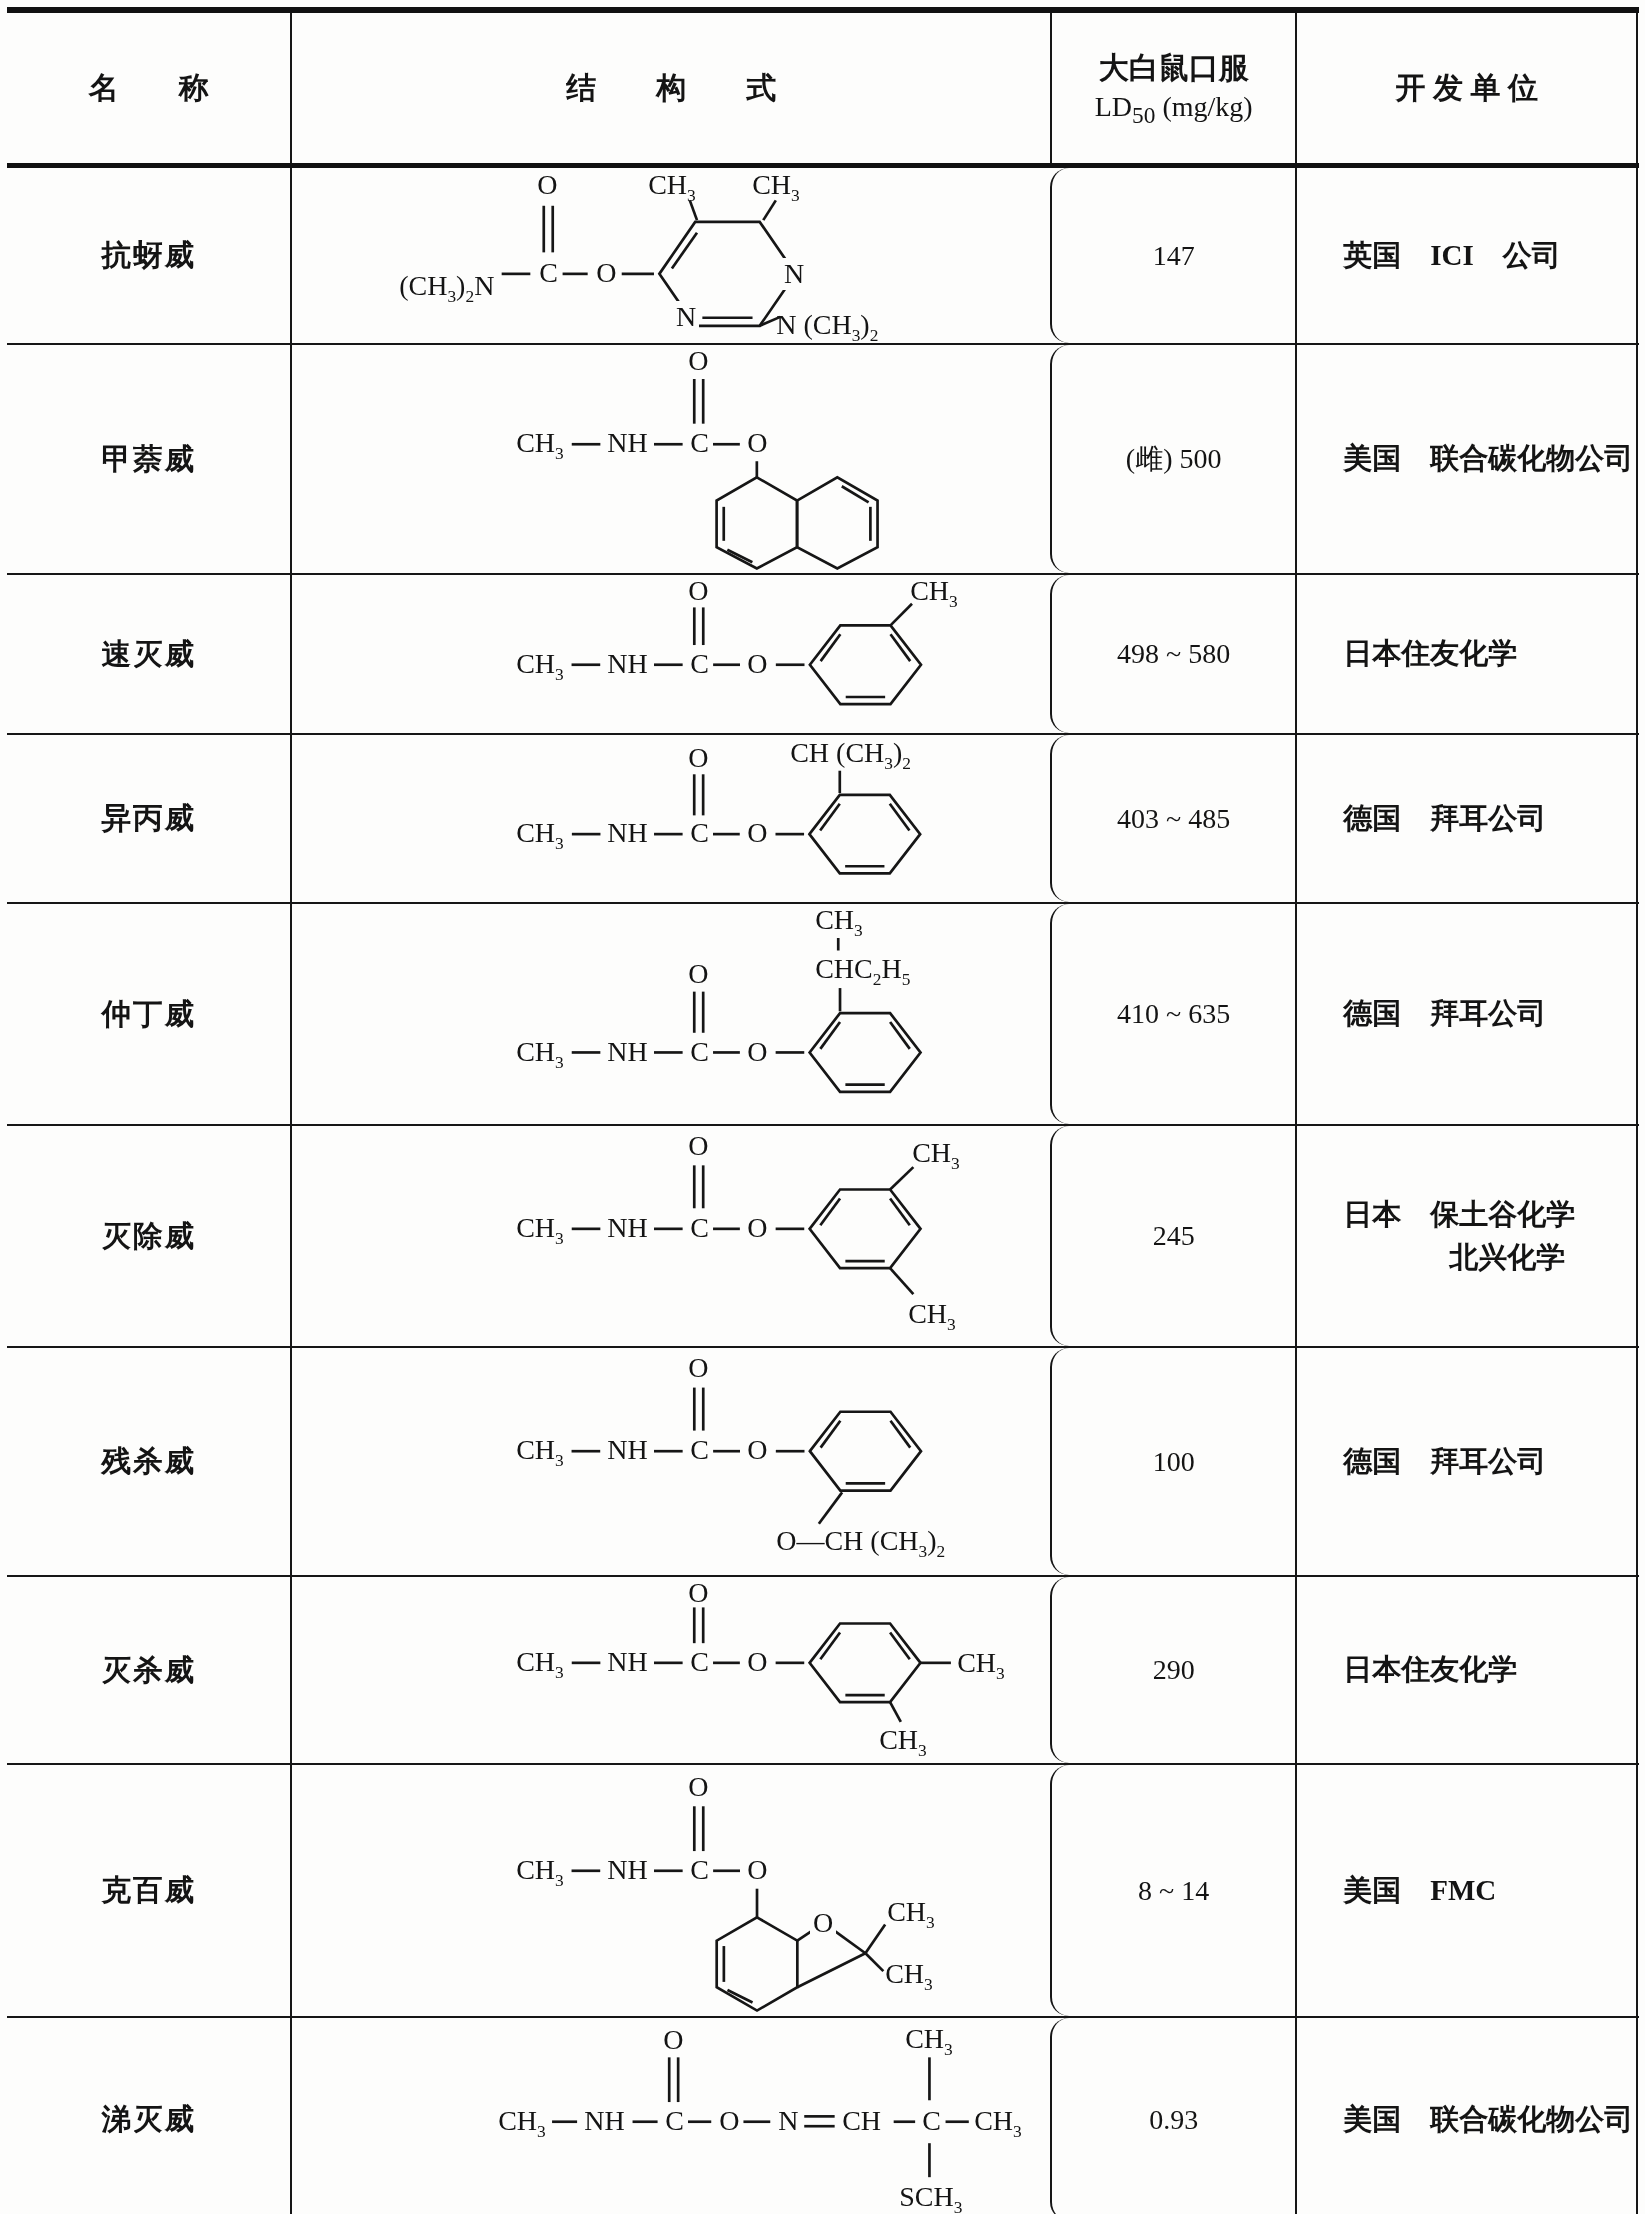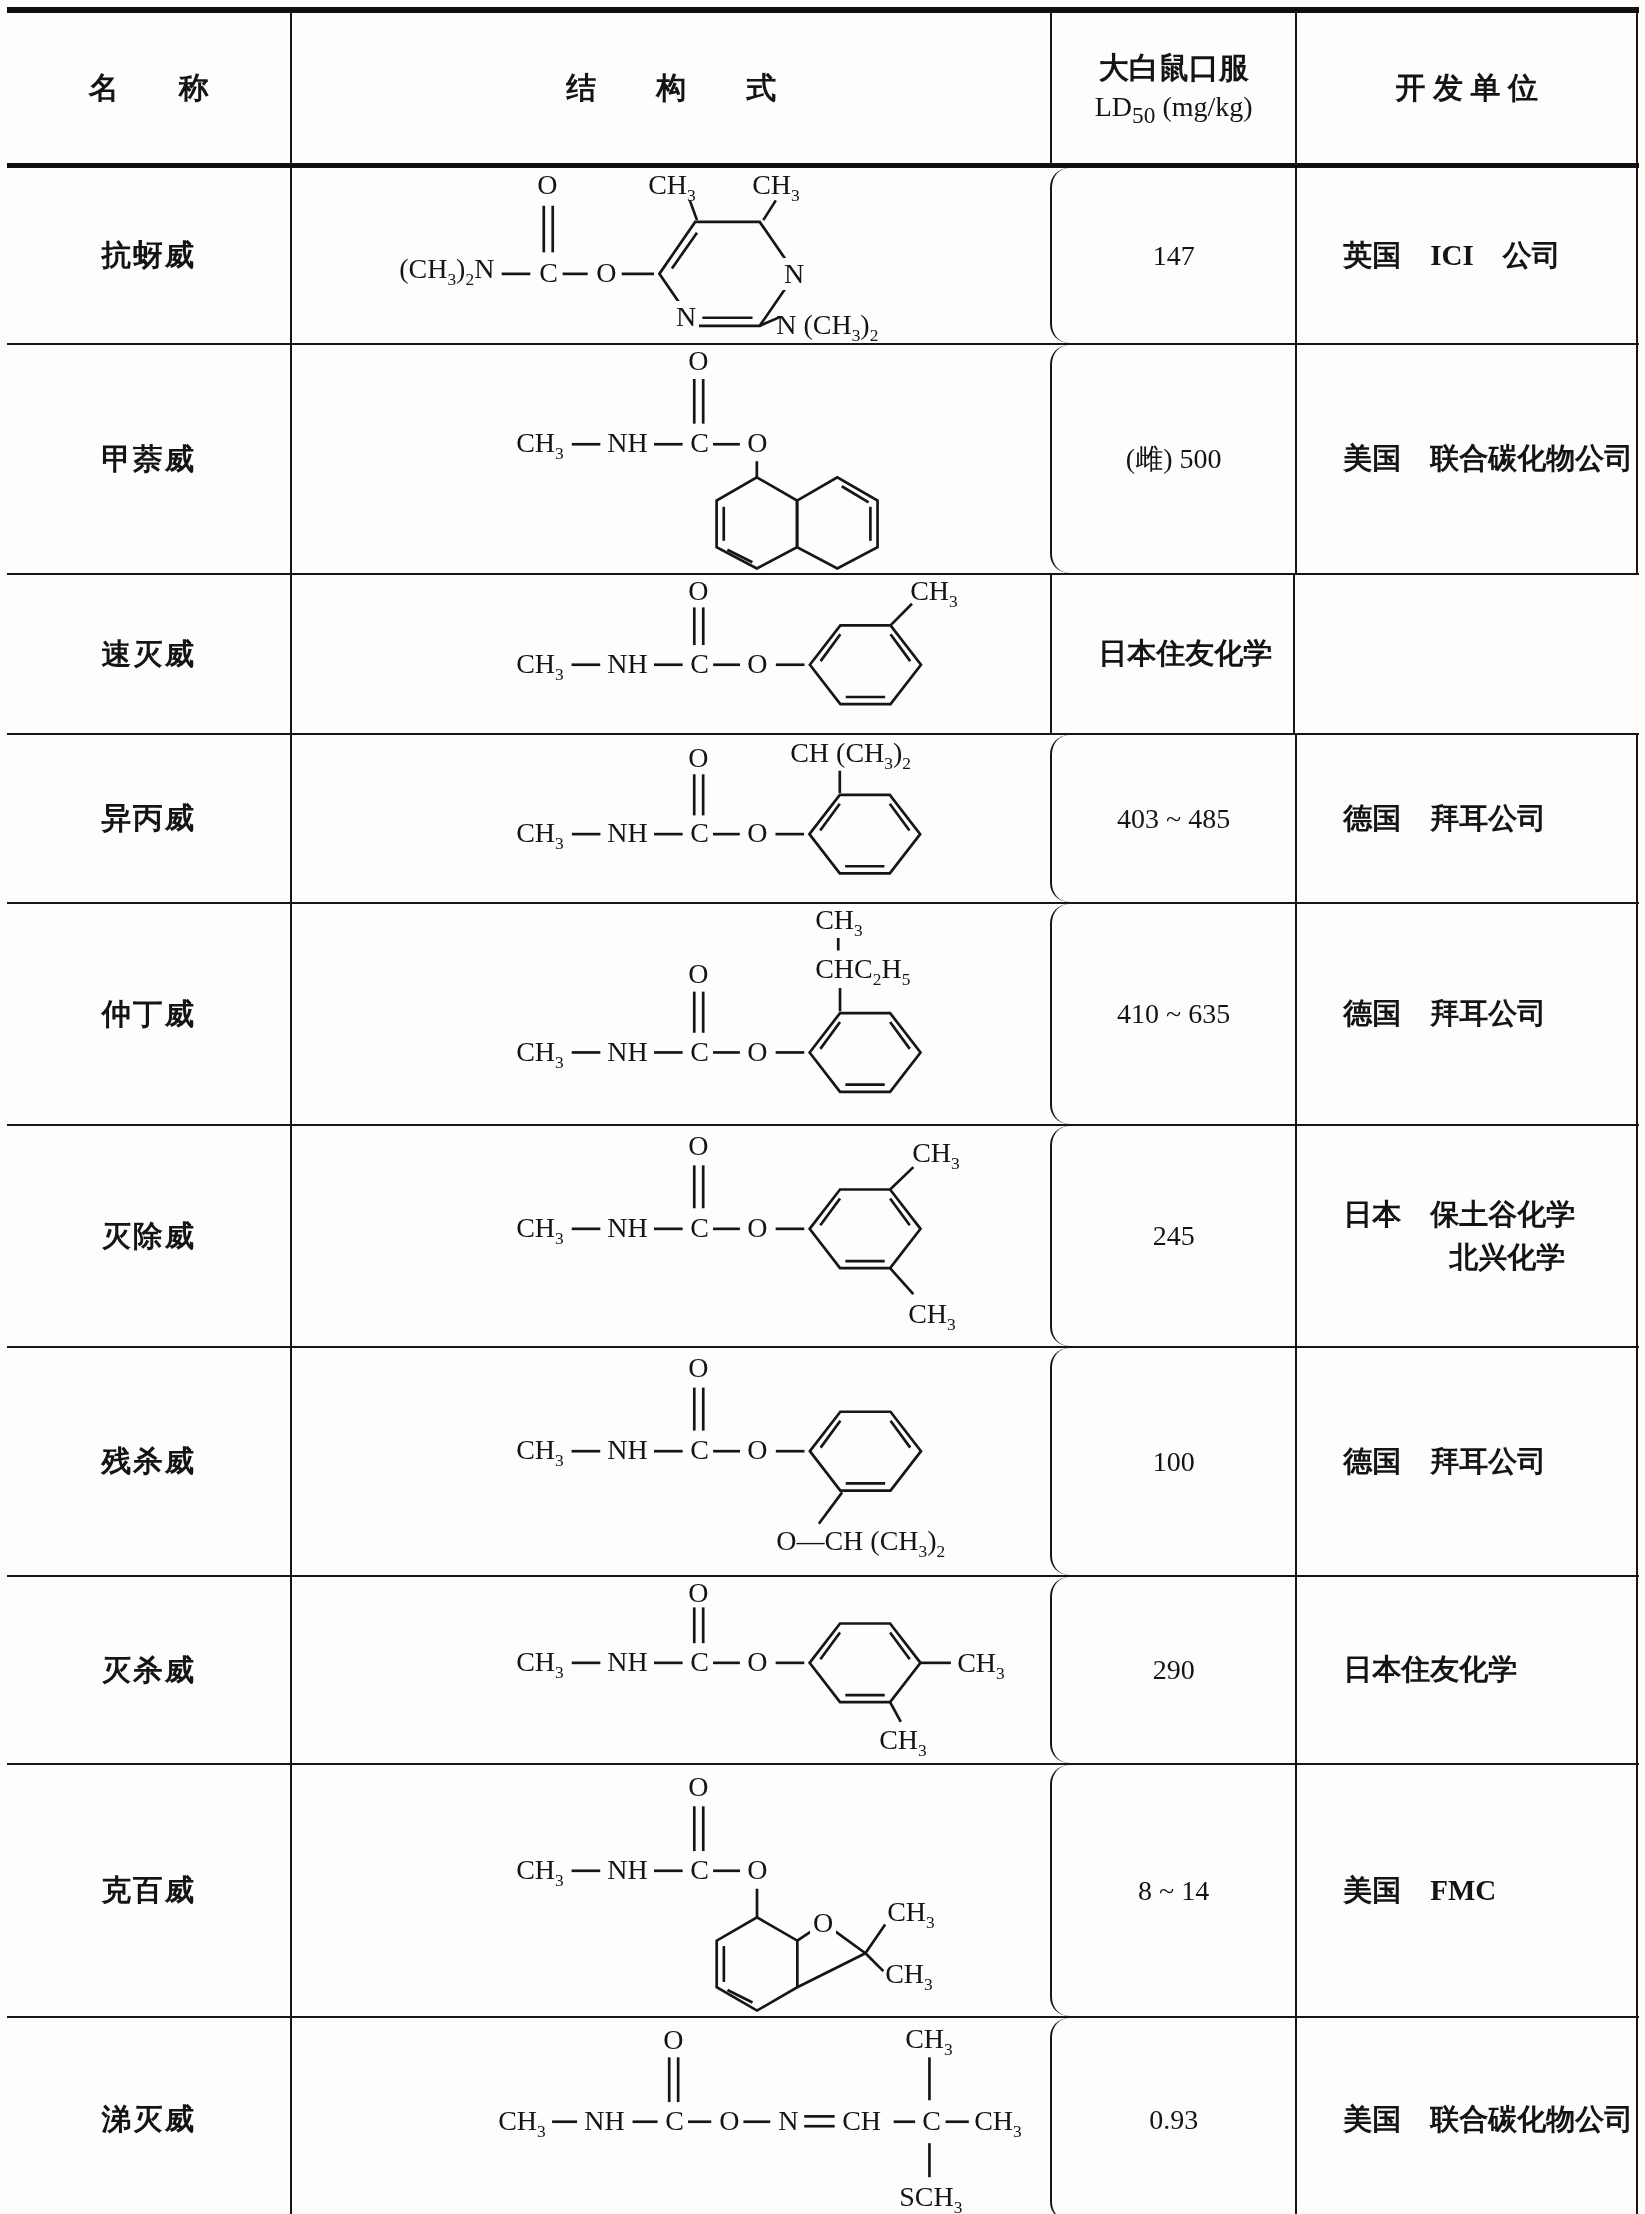--- a/index.html
+++ b/index.html
@@ -65,21 +65,21 @@
         <line x1="368" y1="118" x2="404" y2="118"></line>
         <line x1="281" y1="42" x2="281" y2="94"></line>
               <line x1="291" y1="42" x2="291" y2="94"></line>
         <polygon points="410,118 450,60 522,60 562,118 522,176 450,176"></polygon>
         <line x1="424" y1="112" x2="452" y2="72"></line>
               <line x1="458" y1="167" x2="514" y2="167"></line>
         <line x1="444" y1="36" x2="452" y2="58"></line>
               <line x1="540" y1="36" x2="526" y2="58"></line>
         <line x1="522" y1="176" x2="545" y2="166"></line>
       </svg>
-      <span class="atom" style="left:107px;top:85px">(CH<sub>3</sub>)<sub>2</sub>N</span>
+      <span class="atom" style="left:107px;top:102px">(CH<sub>3</sub>)<sub>2</sub>N</span>
       <span class="atom" style="left:247px;top:89px">C</span>
       <span class="atom" style="left:304px;top:89px">O</span>
       <span class="atom" style="left:245px;top:0.9px">O</span>
       <span class="atom" style="left:356px;top:0.9px">CH<sub>3</sub></span>
       <span class="atom" style="left:460px;top:0.9px">CH<sub>3</sub></span>
       <span class="atom ringatom" style="left:489px;top:90px">N</span>
       <span class="atom ringatom" style="left:381px;top:133px">N</span>
       <span class="atom" style="left:484px;top:141px">N (CH<sub>3</sub>)<sub>2</sub></span>
     </div>
         </div>
@@ -145,20 +145,23 @@
         <line x1="690" y1="96" x2="668" y2="66"></line>
         <line x1="668" y1="56" x2="692" y2="32"></line>
       </svg>
       <span class="atom" style="left:224px;top:73px">CH<sub>3</sub></span>
       <span class="atom" style="left:315px;top:73px">NH</span>
       <span class="atom" style="left:398px;top:73px">C</span>
       <span class="atom" style="left:455px;top:73px">O</span>
       <span class="atom" style="left:396px;top:0px">O</span>
       <span class="atom" style="left:618px;top:0px">CH<sub>3</sub></span>
     </div>
+        </div>
+    <div class="cell c3 ldcell">
+          <span>498 ~ 580</span>
         </div>
     <div class="cell c4 devcell">
           <span>日本住友化学</span>
         </div>
   </div>
 
   <div class="row" style="height:167px">
     <div class="cell c1 namecell">
           <span>异丙威</span>
         </div>

